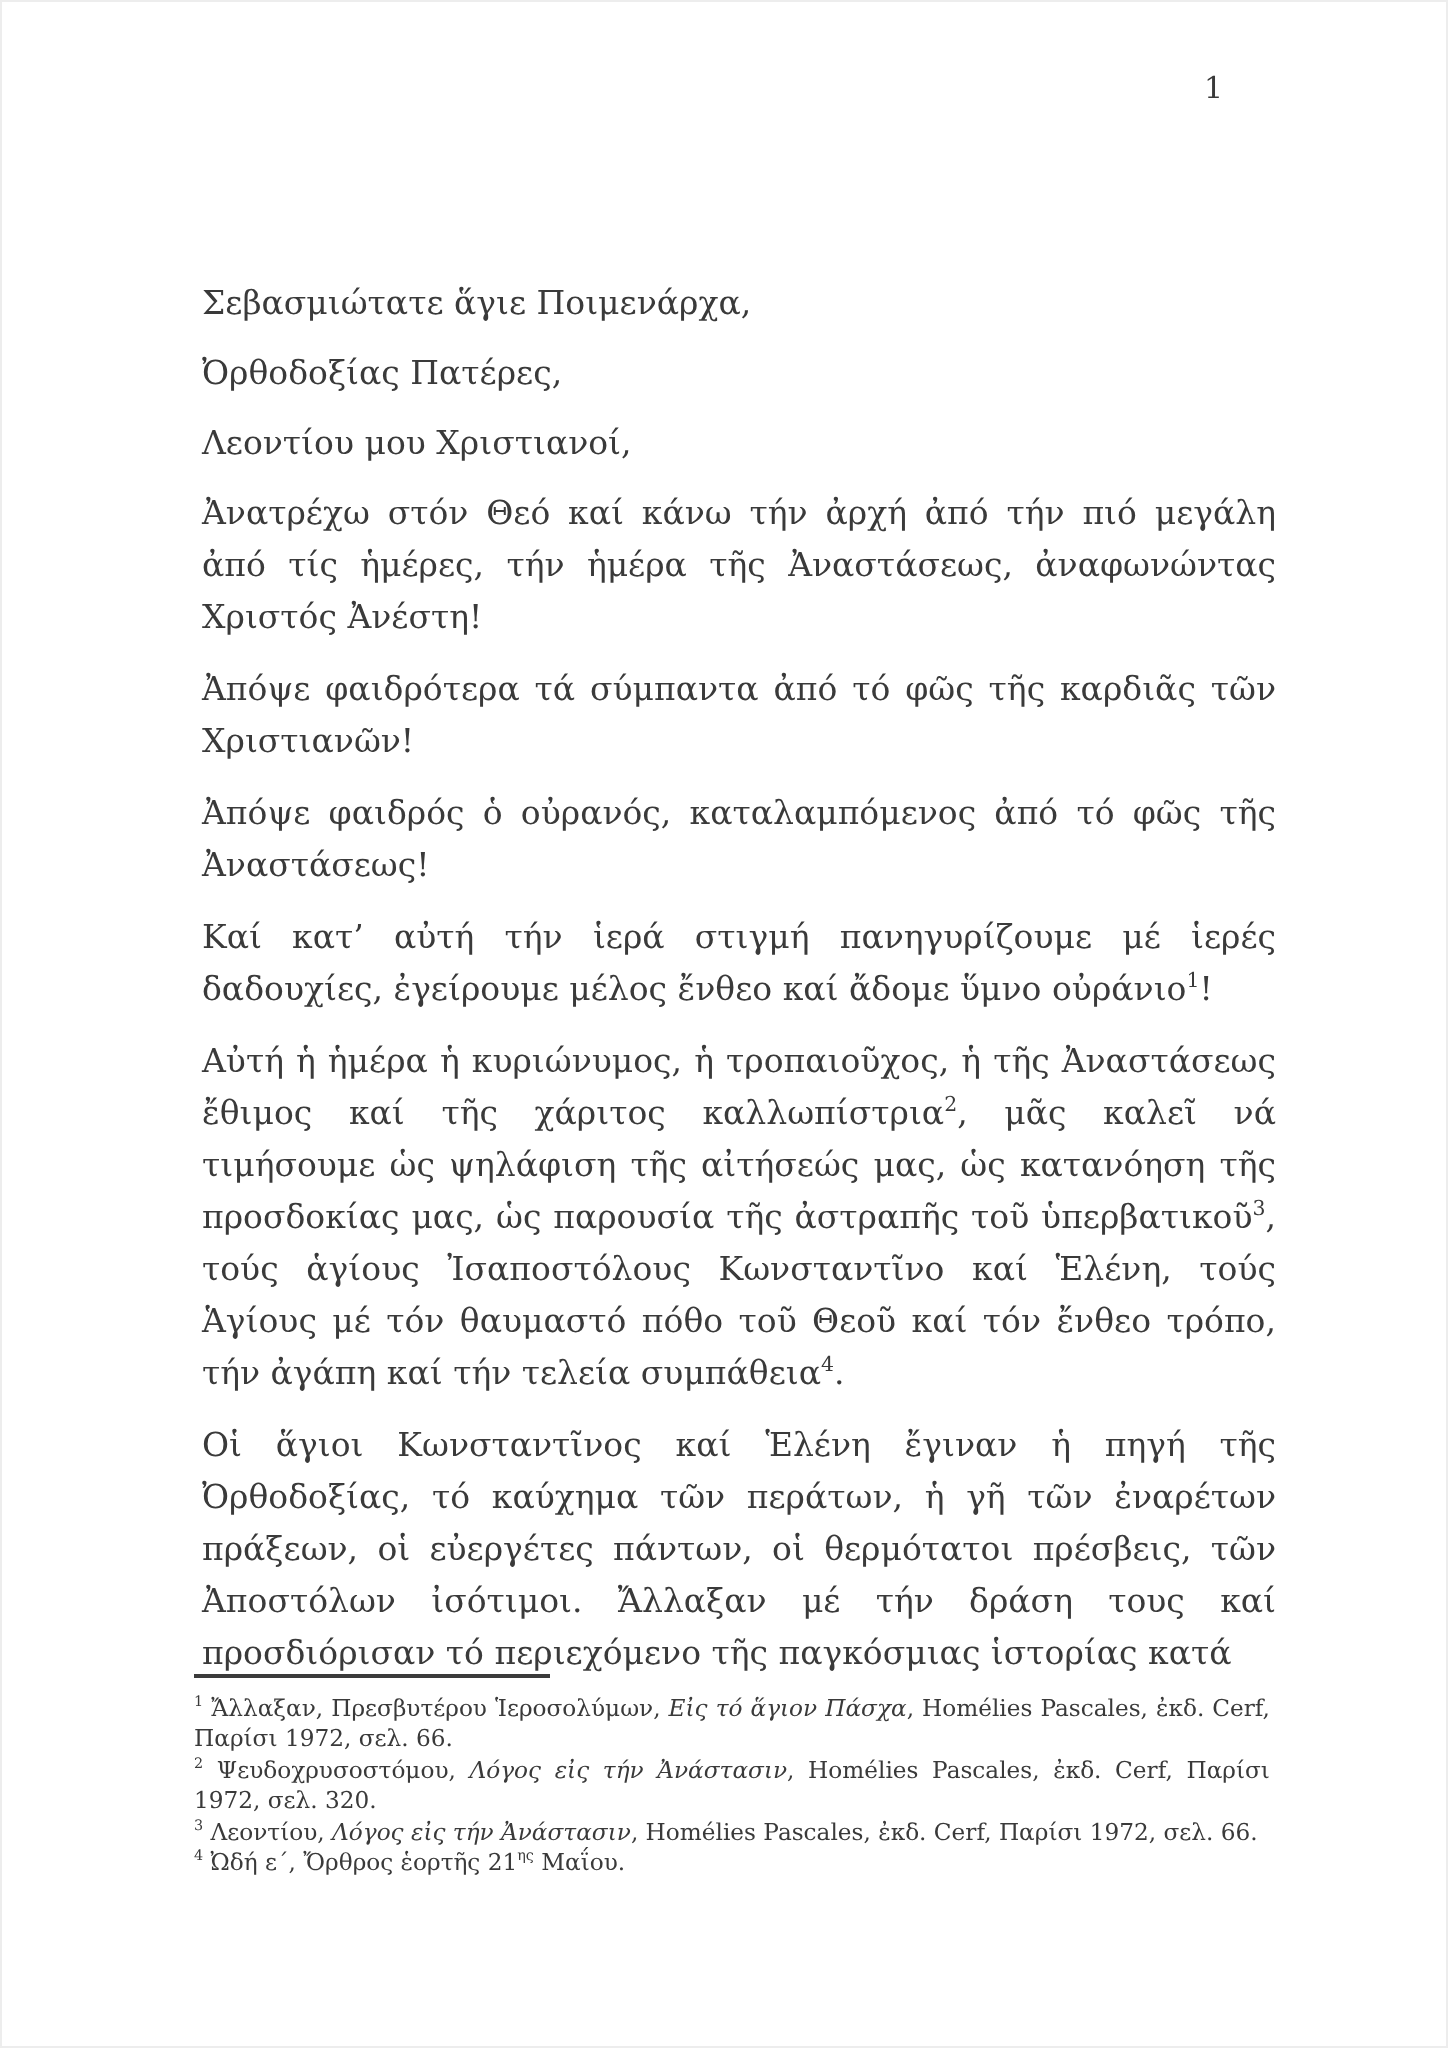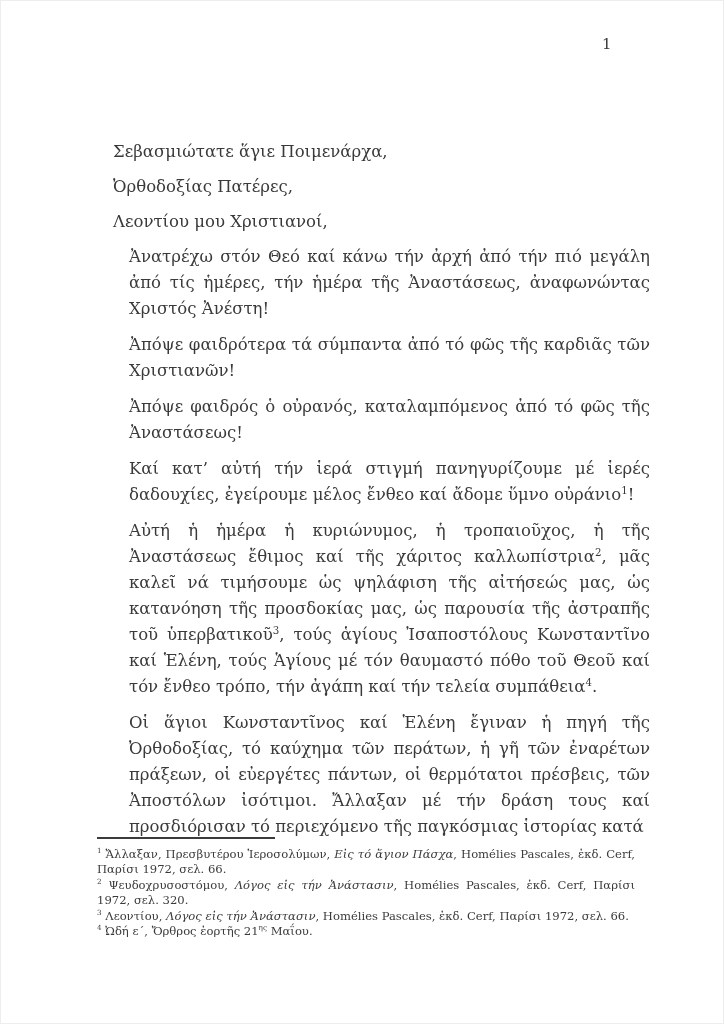--- a/index.html
+++ b/index.html
@@ -20,34 +20,34 @@
   }
   .page-number {
     position: absolute;
     top: 34px;
     left: 601px;
     font-size: 15px;
     color: #3a3a3a;
   }
   .content {
     position: absolute;
-    left: 112px;
+    left: 100px;
     top: 138px;
     width: 537px;
   }
   .salutation {
     font-size: 16.5px;
     line-height: 26px;
     margin: 0 0 9px 0;
     text-align: left;
   }
   .para {
     font-size: 16.5px;
     line-height: 26px;
-    margin: 0 0 10px 16px;
+    margin: 0 0 10px 0;
     text-align: justify;
   }
   sup {
     font-size: 62%;
     line-height: 0;
     vertical-align: super;
   }
   .footnotes {
     position: absolute;
     left: 96px;

